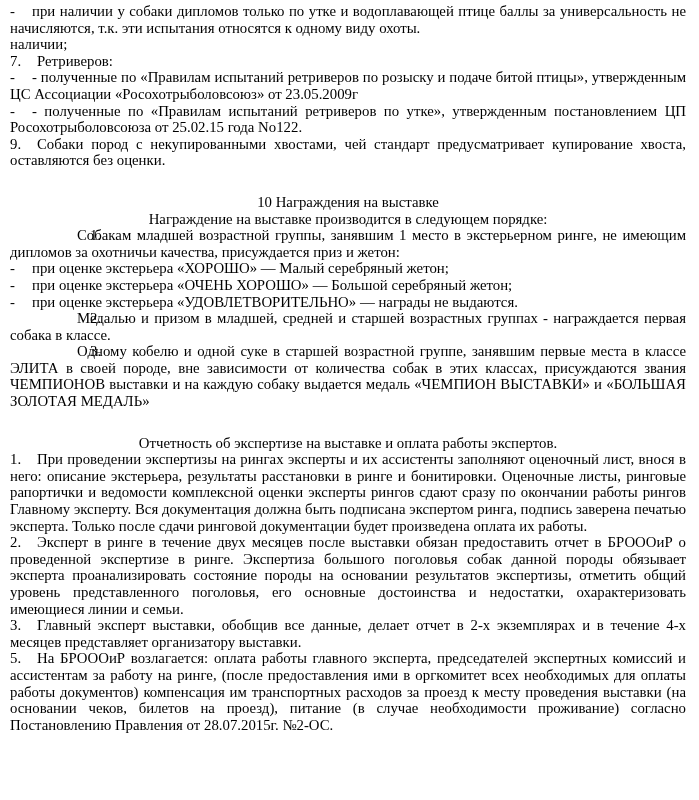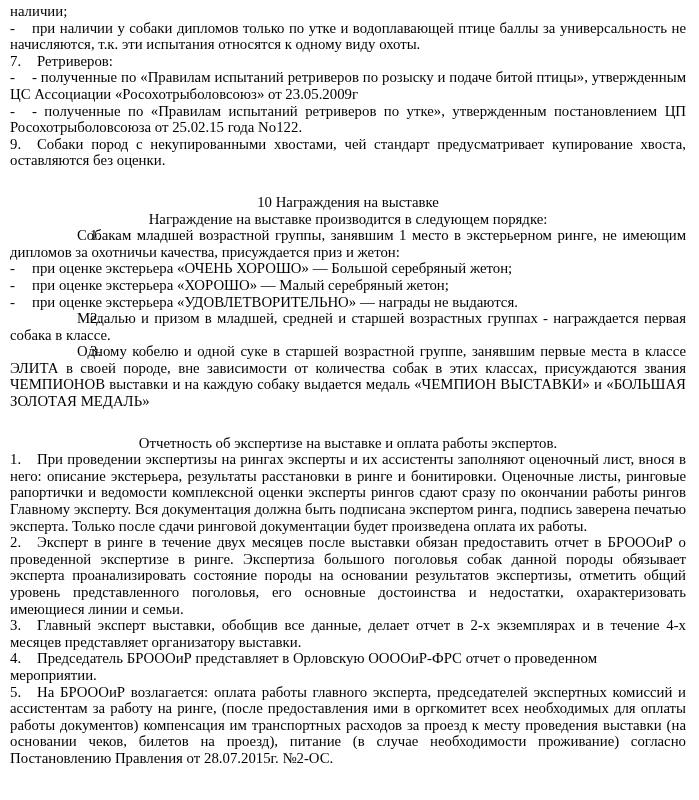--- a/index.html
+++ b/index.html
@@ -38,33 +38,32 @@
   .marker {
     display: inline-block;
   }
   .marker.dash { width: 22px; }
   .marker.num  { width: 27px; }
 </style>
 </head>
 <body>
 
 <div class="doc">
+    <p class="para plain"><span class="marker dash">-</span><span>при наличии у собаки дипломов только по утке и водоплавающей птице баллы за универсальность не начисляются, т.к. эти испытания относятся к одному виду охоты.</span></p>
     <p class="para plain"><span>наличии;</span></p>
-    <p class="para plain"><span class="marker dash">-</span><span>при наличии у собаки дипломов только по утке и водоплавающей птице баллы за универсальность не начисляются, т.к. эти испытания относятся к одному виду охоты.</span></p>
     <p class="para plain"><span class="marker num">7.</span><span>Ретриверов:</span></p>
     <p class="para plain"><span class="marker dash">-</span><span>- полученные по «Правилам испытаний ретриверов по розыску и подаче битой птицы», утвержденным ЦС Ассоциации «Росохотрыболовсоюз» от 23.05.2009г</span></p>
     <p class="para plain"><span class="marker dash">-</span><span>- полученные по «Правилам испытаний ретриверов по утке», утвержденным постановлением ЦП Росохотрыболовсоюза от 25.02.15 года No122.</span></p>
     <p class="para plain"><span class="marker num">9.</span><span>Собаки пород с некупированными хвостами, чей стандарт предусматривает купирование хвоста, оставляются без оценки.</span></p>
     <p class="para center space-before"><span>10 Награждения на выставке</span></p>
     <p class="para center"><span>Награждение на выставке производится в следующем порядке:</span></p>
     <p class="para indent"><span class="marker num">1.</span><span>Собакам младшей возрастной группы, занявшим 1 место в экстерьерном ринге, не имеющим дипломов за охотничьи качества, присуждается приз и жетон:</span></p>
+    <p class="para plain"><span class="marker dash">-</span><span>при оценке экстерьера «ХОРОШО» — Малый серебряный жетон;</span></p>
     <p class="para plain"><span class="marker dash">-</span><span>при оценке экстерьера «ОЧЕНЬ ХОРОШО» — Большой серебряный жетон;</span></p>
-    <p class="para plain"><span class="marker dash">-</span><span>при оценке экстерьера «ХОРОШО» — Малый серебряный жетон;</span></p>
     <p class="para plain"><span class="marker dash">-</span><span>при оценке экстерьера «УДОВЛЕТВОРИТЕЛЬНО» — награды не выдаются.</span></p>
     <p class="para indent"><span class="marker num">2.</span><span>Медалью и призом в младшей, средней и старшей возрастных группах - награждается первая собака в классе.</span></p>
     <p class="para indent"><span class="marker num">3.</span><span>Одному кобелю и одной суке в старшей возрастной группе, занявшим первые места в классе ЭЛИТА в своей породе, вне зависимости от количества собак в этих классах, присуждаются звания ЧЕМПИОНОВ выставки и на каждую собаку выдается медаль «ЧЕМПИОН ВЫСТАВКИ» и «БОЛЬШАЯ ЗОЛОТАЯ МЕДАЛЬ»</span></p>
     <p class="para center space-before"><span>Отчетность об экспертизе на выставке и оплата работы экспертов.</span></p>
     <p class="para plain"><span class="marker num">1.</span><span>При проведении экспертизы на рингах эксперты и их ассистенты заполняют оценочный лист, внося в него: описание экстерьера, результаты расстановки в ринге и бонитировки. Оценочные листы, ринговые рапортички и ведомости комплексной оценки эксперты рингов сдают сразу по окончании работы рингов Главному эксперту. Вся документация должна быть подписана экспертом ринга, подпись заверена печатью эксперта. Только после сдачи ринговой документации будет произведена оплата их работы.</span></p>
     <p class="para plain"><span class="marker num">2.</span><span>Эксперт в ринге в течение двух месяцев после выставки обязан предоставить отчет в БРОООиР о проведенной экспертизе в ринге. Экспертиза большого поголовья собак данной породы обязывает эксперта проанализировать состояние породы на основании результатов экспертизы, отметить общий уровень представленного поголовья, его основные достоинства и недостатки, охарактеризовать имеющиеся линии и семьи.</span></p>
     <p class="para plain"><span class="marker num">3.</span><span>Главный эксперт выставки, обобщив все данные, делает отчет в 2-х экземплярах и в течение 4-х месяцев представляет организатору выставки.</span></p>
-    <p class="para left"><span class="marker num">4.</span><span>Председатель БРОООиР представляет в Орловскую ООООиР-ФРС отчет о проведенном мероприятии.</span></p>
     <p class="para plain"><span class="marker num">5.</span><span>На БРОООиР возлагается: оплата работы главного эксперта, председателей экспертных комиссий и ассистентам за работу на ринге, (после предоставления ими в оргкомитет всех необходимых для оплаты работы документов) компенсация им транспортных расходов за проезд к месту проведения выставки (на основании чеков, билетов на проезд), питание (в случае необходимости проживание) согласно Постановлению Правления от 28.07.2015г. №2-ОС.</span></p>
   </div>
 
 </body></html>

